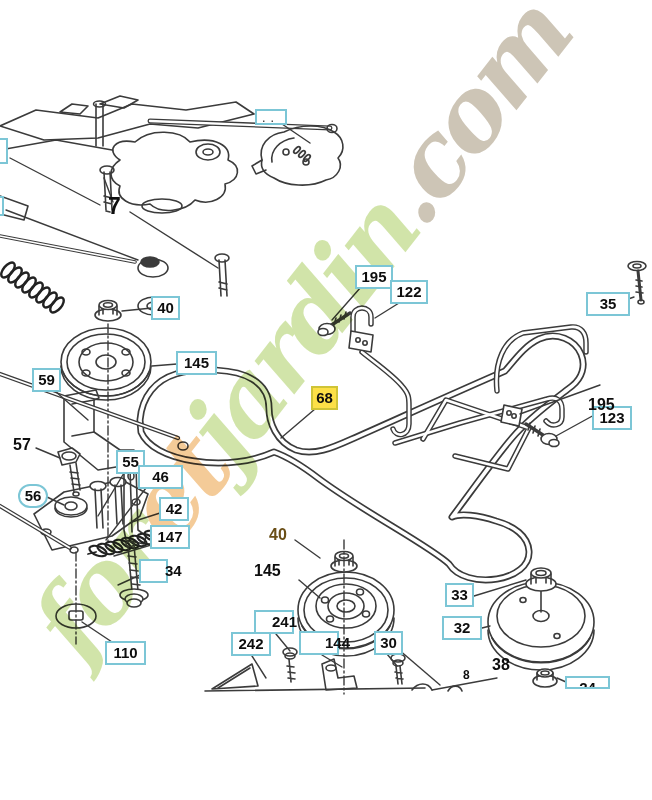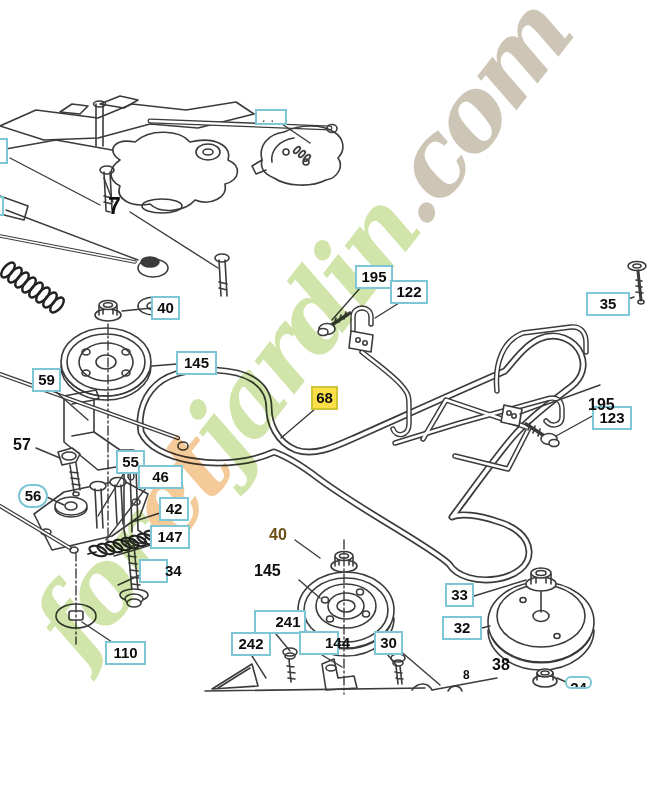--- a/index.html
+++ b/index.html
@@ -368,24 +368,24 @@
       <div class="callout plain" style="left: 13px; top: 436px;">57</div>
       <div class="callout boxed" style="left: 116px; top: 450px; width: 29px;">55</div>
       <div class="callout boxed" style="left: 138px; top: 465px; width: 45px;">46</div>
       <div class="callout boxed" style="left: 18px; top: 484px; width: 30px; border-radius: 12px;">56</div>
       <div class="callout boxed" style="left: 159px; top: 497px; width: 30px;">42</div>
       <div class="callout boxed" style="left: 150px; top: 525px; width: 40px;">147</div>
       <div class="callout boxed" style="left: 139px; top: 559px; width: 29px; padding-left: 24px;">34</div>
       <div class="callout boxed" style="left: 105px; top: 641px; width: 41px;">110</div>
       <div class="callout plain" style="left: 269px; top: 526px; color: rgb(107, 79, 23);">40</div>
       <div class="callout plain" style="left: 254px; top: 562px;">145</div>
-      <div class="callout boxed" style="left: 254px; top: 610px; width: 52px; padding-left: 16px;">241</div>
+      <div class="callout boxed" style="left: 254px; top: 610px; width: 40px; padding-left: 16px;">241</div>
       <div class="callout boxed" style="left: 231px; top: 632px; width: 40px;">242</div>
       <div class="callout boxed" style="left: 299px; top: 631px; width: 40px; padding-left: 24px;">144</div>
       <div class="callout boxed" style="left: 374px; top: 631px; width: 29px;">30</div>
       <div class="callout boxed" style="left: 445px; top: 583px; width: 29px;">33</div>
       <div class="callout boxed" style="left: 442px; top: 616px; width: 40px;">32</div>
       <div class="callout plain" style="left: 492px; top: 656px;">38</div>
       <div class="callout plain plain-small" style="left: 463px; top: 668px;">8</div>
-      <div class="callout clip-bottom" style="left: 565px; top: 676px; width: 27px; border-radius: 6px;">24</div>
+      <div class="callout clip-bottom" style="left: 565px; top: 676px; width: 45px;">24</div>
     </div>
 
 </div>
 
 </body></html>

